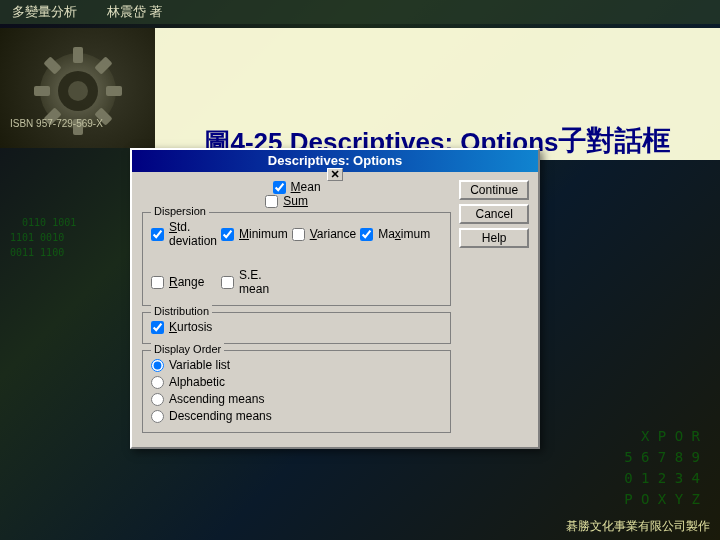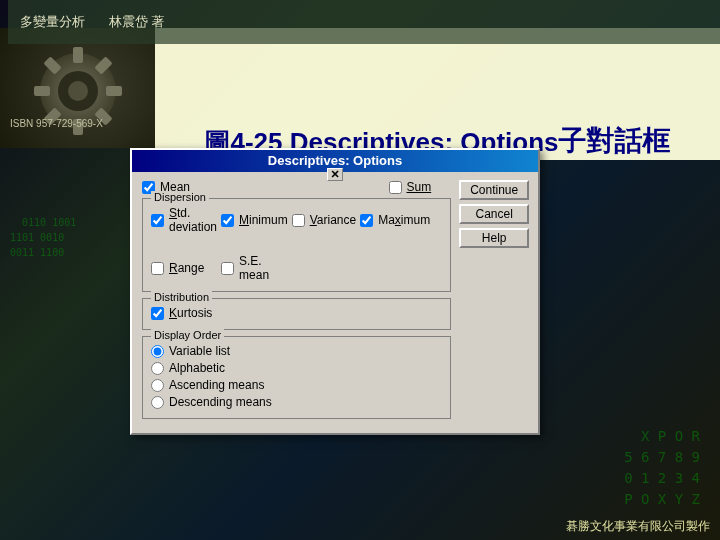--- a/index.html
+++ b/index.html
@@ -18,28 +18,28 @@
       position: absolute;
       inset: 0;
       background: linear-gradient(135deg, #0a0a1a 0%, #1a2a1a 30%, #0a1a2a 60%, #1a1a0a 100%);
       z-index: 0;
     }
 
     
     .top-bar {
       position: absolute;
       top: 0;
-      left: 8px;
+      left: 0;
       right: 0;
-      height: 44px;
+      height: 24px;
       background: rgba(40, 60, 40, 0.7);
       display: flex;
       align-items: center;
       padding: 0 12px;
-      gap: 24px;
+      gap: 30px;
       z-index: 10;
     }
 
     .top-bar-text {
       color: #e0e0c0;
       font-size: 13px;
     }
 
     
     .gear-area {
@@ -254,20 +254,21 @@
       height: 13px;
       cursor: pointer;
     }
 
     
     .mean-row {
       display: flex;
       align-items: center;
       justify-content: space-between;
       margin-bottom: 4px;
+      flex-direction: column;
     }
 
     .mean-left {
       display: flex;
       align-items: center;
       gap: 5px;
       font-size: 12px;
     }
 
     .mean-right {

